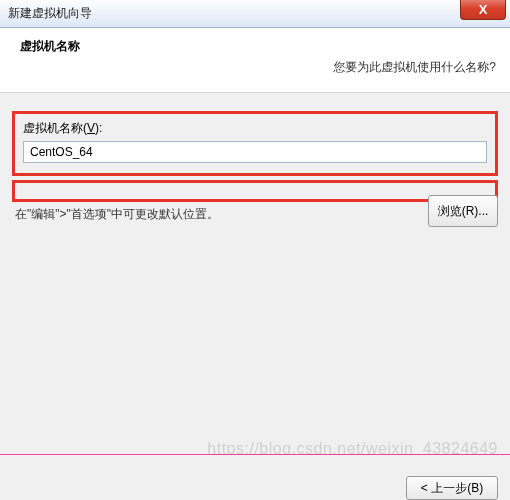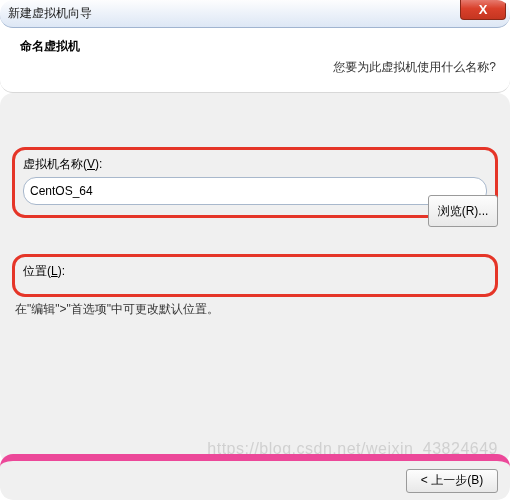--- a/index.html
+++ b/index.html
@@ -1,15 +1,15 @@
 <!DOCTYPE html>
 <html><head>
   <meta charset="utf-8">
   <style>
-    * { box-sizing: border-box; margin: 0; padding: 0; border-radius: 13px; }
+    * { box-sizing: border-box; margin: 0; padding: 0; }
     body {
       font-family: "Microsoft YaHei", "SimSun", sans-serif;
       font-size: 12px;
       background: #fff;
       width: 510px;
       height: 500px;
       position: relative;
       overflow: hidden;
     }
     .titlebar {
@@ -44,27 +44,26 @@
       background: #f0f0f0;
       padding: 18px 12px 12px 12px;
       height: calc(100% - 28px - 55px - 46px);
       position: relative;
     }
     .hl-box {
       border: 3px solid #e53528;
       padding: 6px 8px 10px 8px;
       margin-bottom: 4px;
       background: transparent;
-      margin-top: 36px;
     }
     .field-label { font-size: 12px; color: #000; margin-bottom: 4px; }
     .u { text-decoration: underline; }
     .text-input {
       width: 100%;
-      height: 28px;
+      height: 22px;
       border: 1px solid #a8b8cc;
       background: #fff;
       padding: 2px 6px;
       font-size: 12px;
       font-family: inherit;
       color: #000;
     }
     .location-input { width: 410px; }
     .browse-area { position: absolute; right: 12px; top: 102px; }
     .browse-btn {
@@ -78,23 +77,23 @@
     }
     .hint-text {
       font-size: 12px; color: #333;
       margin-top: 2px; margin-left: 3px;
       letter-spacing: 0;
     }
     .footer {
       position: absolute; bottom: 0; left: 0; right: 0;
       height: 46px;
       background: #f0f0f0;
-      border-top: 7px solid #ec4899;
+      border-top: 1px solid #ec4899;
       display: flex;
-      align-items: center;
+      align-items: flex-end;
       justify-content: flex-end;
       padding-right: 12px;
       gap: 8px;
     }
     .nav-btn {
       min-width: 92px; height: 24px;
       background: linear-gradient(to bottom, #fdfdfd, #e8e8e8);
       border: 1px solid #9a9a9a;
       border-radius: 3px;
       font-size: 12px;
@@ -114,37 +113,34 @@
 <body>
 
 <div class="titlebar">
   <span class="titlebar-text">新建虚拟机向导</span>
   <div class="close-btn">
     <span>X</span>
   </div>
 </div>
 
 <div class="header-panel">
-  <div class="header-title">命名虚拟机</div>
+  <div class="header-title">虚拟机名称</div>
   <div class="header-sub">您要为此虚拟机使用什么名称?</div>
 </div>
 
 <div class="content">
 
   <div class="hl-box">
     <div class="field-label">
       <span>虚拟机名称(</span><span class="u">V</span><span>):</span>
     </div>
     <input type="text" class="text-input" value="CentOS_64" style="">
   </div>
 
   <div class="hl-box" style="padding-right:8px;">
-    <div class="field-label">
-      <span>位置(</span><span class="u">L</span><span>):</span>
-    </div>
   </div>
 
   <div class="browse-area">
     <button class="browse-btn">浏览(R)...</button>
   </div>
 
   <div class="hint-text">在"编辑"&gt;"首选项"中可更改默认位置。</div>
 
   <div class="watermark">https://blog.csdn.net/weixin_43824649</div>
 </div>

